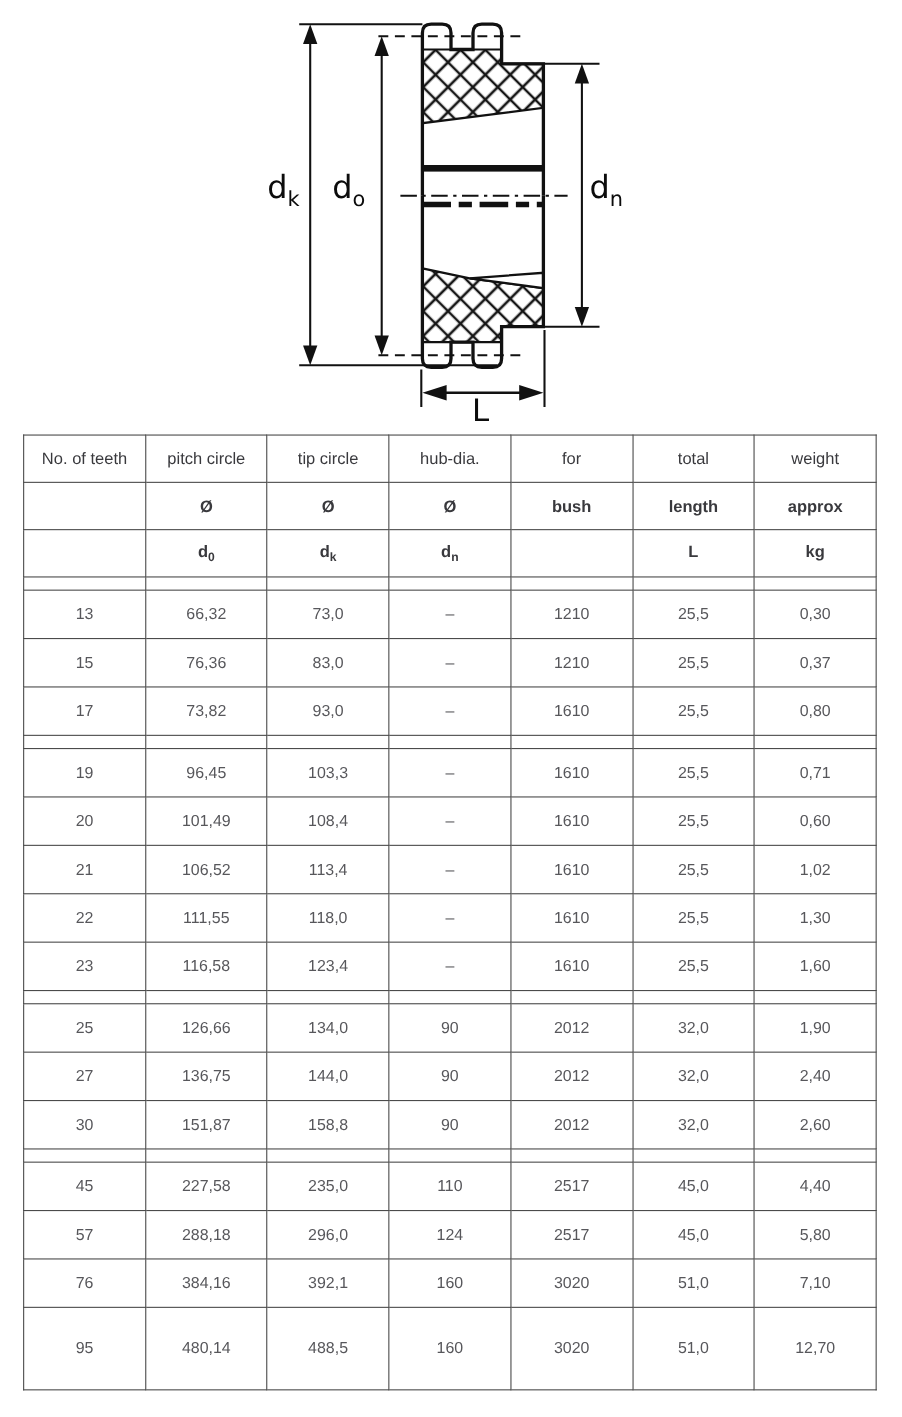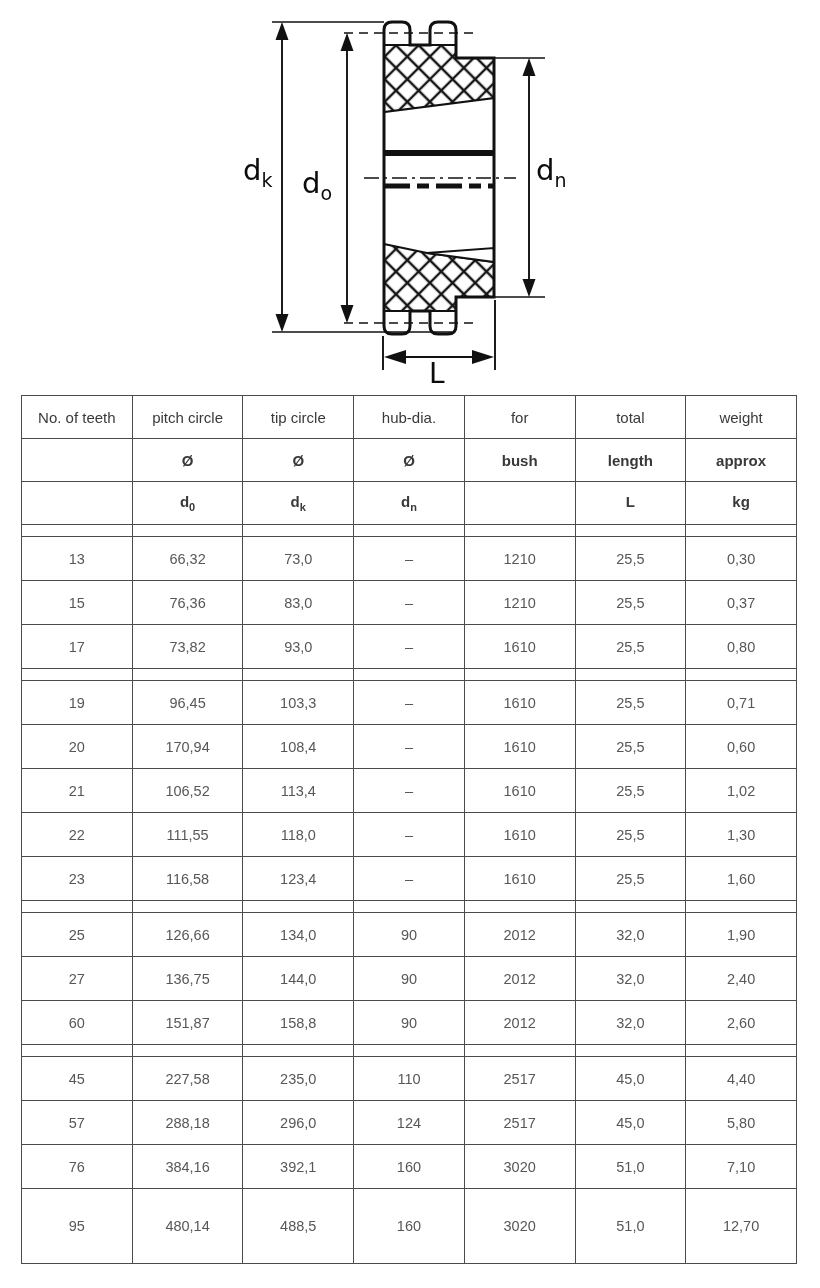--- a/index.html
+++ b/index.html
@@ -79,21 +79,21 @@
     <g stroke="#111">
       <line x1="383" y1="336" x2="383" y2="370" stroke-width="1.9"></line>
       <line x1="495" y1="300" x2="495" y2="370" stroke-width="1.9"></line>
       <line x1="390" y1="357" x2="488" y2="357" stroke-width="2.2"></line>
       <polygon points="384,357 406,350 406,364" fill="#111" stroke="none"></polygon>
       <polygon points="494,357 472,350 472,364" fill="#111" stroke="none"></polygon>
     </g>
   </svg>
 
   <div class="dim-label" style="left:243px;top:156px;"><span>d</span><sub>k</sub></div>
-  <div class="dim-label" style="left:302px;top:169px;"><span>d</span><sub>o</sub></div>
+  <div class="dim-label" style="left:302px;top:156px;"><span>d</span><sub>o</sub></div>
   <div class="dim-label" style="left:536px;top:156px;"><span>d</span><sub>n</sub></div>
   <div class="dim-label len" style="left:429px;top:360px;"><span>L</span></div>
 </div>
 
 <table class="dims">
   <tbody id="table-body">
     <tr class="h1">
       <td>No. of teeth</td>
       <td>pitch circle</td>
       <td>tip circle</td>
@@ -169,21 +169,21 @@
         <td>19</td>
         <td>96,45</td>
         <td>103,3</td>
         <td>–</td>
         <td>1610</td>
         <td>25,5</td>
         <td>0,71</td>
       </tr>
       <tr class="data">
         <td>20</td>
-        <td>170,94</td>
+        <td>101,49</td>
         <td>108,4</td>
         <td>–</td>
         <td>1610</td>
         <td>25,5</td>
         <td>0,60</td>
       </tr>
       <tr class="data">
         <td>21</td>
         <td>106,52</td>
         <td>113,4</td>
@@ -231,21 +231,21 @@
       <tr class="data">
         <td>27</td>
         <td>136,75</td>
         <td>144,0</td>
         <td>90</td>
         <td>2012</td>
         <td>32,0</td>
         <td>2,40</td>
       </tr>
       <tr class="data">
-        <td>60</td>
+        <td>30</td>
         <td>151,87</td>
         <td>158,8</td>
         <td>90</td>
         <td>2012</td>
         <td>32,0</td>
         <td>2,60</td>
       </tr>
       <tr class="sep">
         <td></td>
         <td></td>

